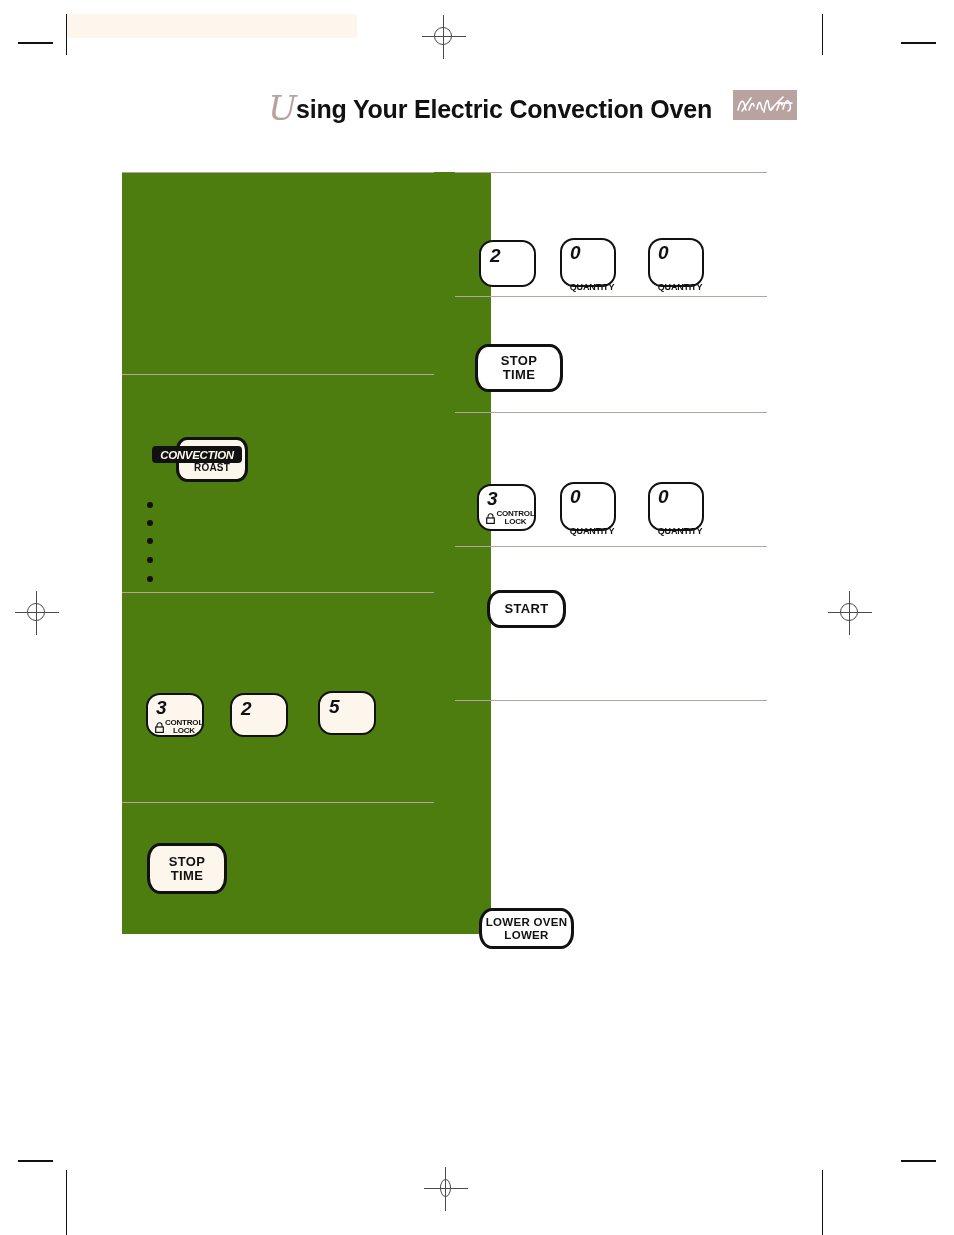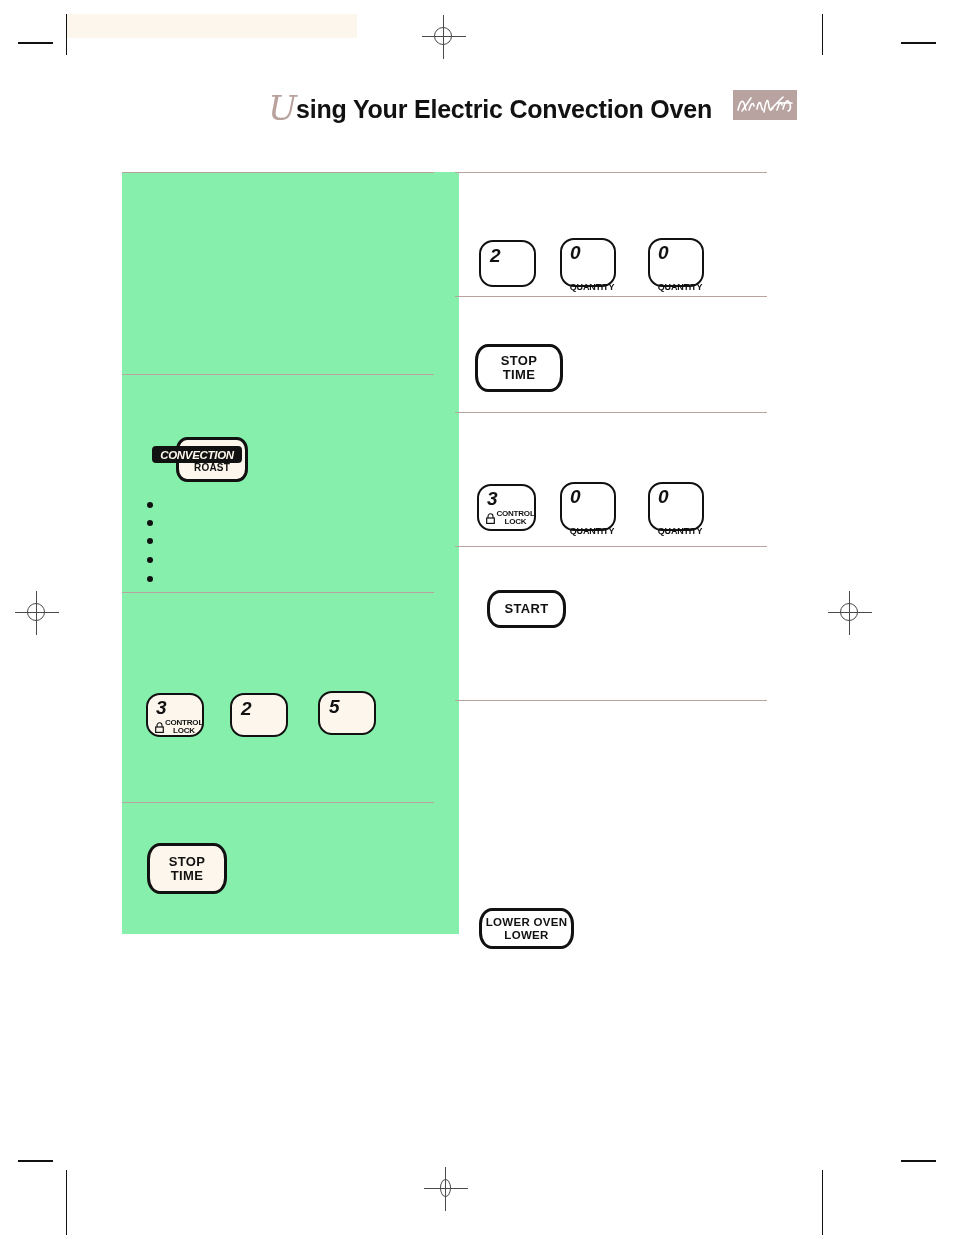--- a/index.html
+++ b/index.html
@@ -103,23 +103,23 @@
     background: #b8a3a0;
     overflow: hidden;
   }
   .brand-sig svg { display: block; }
 
   
   .col-left {
     position: absolute;
     left: 122px;
     top: 172px;
-    width: 337px;
+    width: 369px;
     height: 762px;
-    background: #86efac;
+    background: #4d7c0f;
   }
   .col-right {
     position: absolute;
     left: 455px;
     top: 172px;
     width: 312px;
     height: 762px;
   }
 
   .rule {

